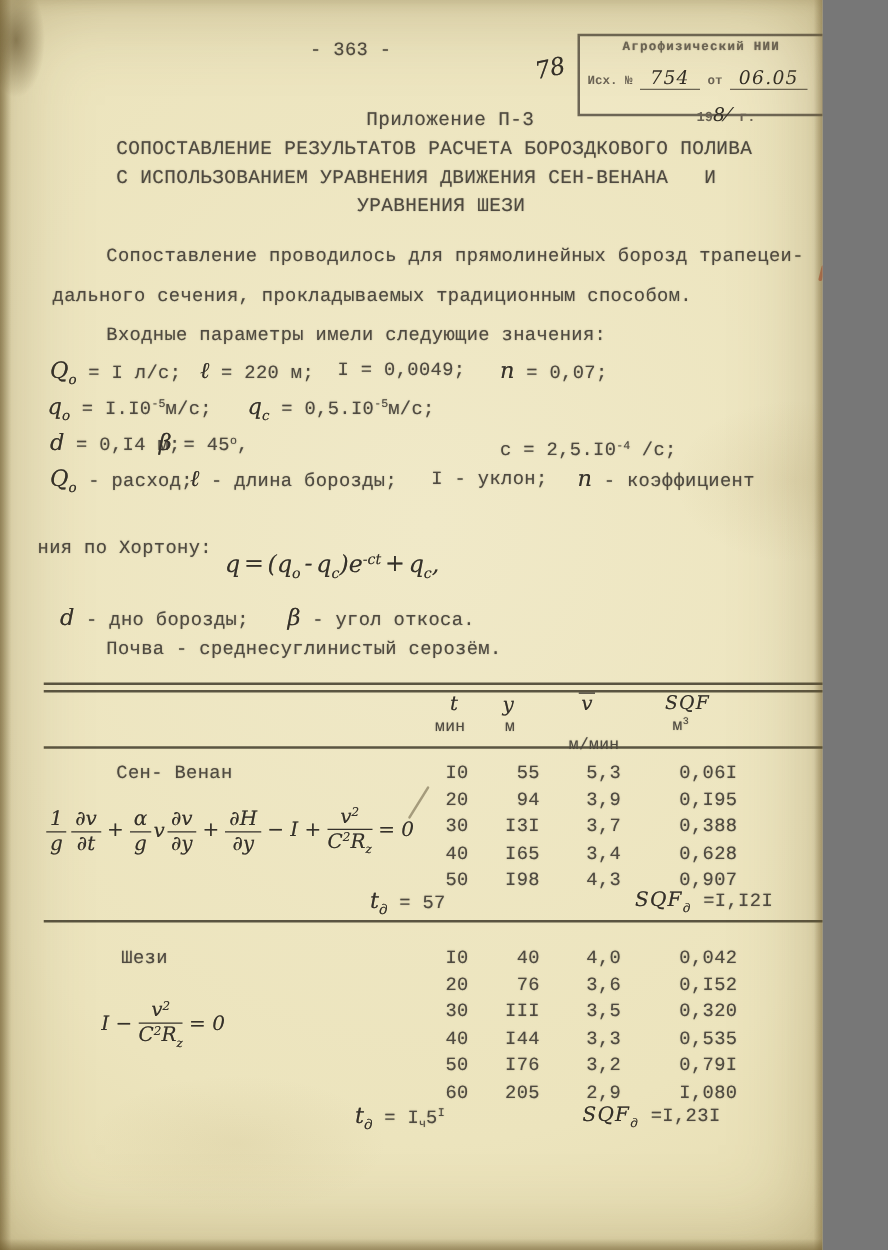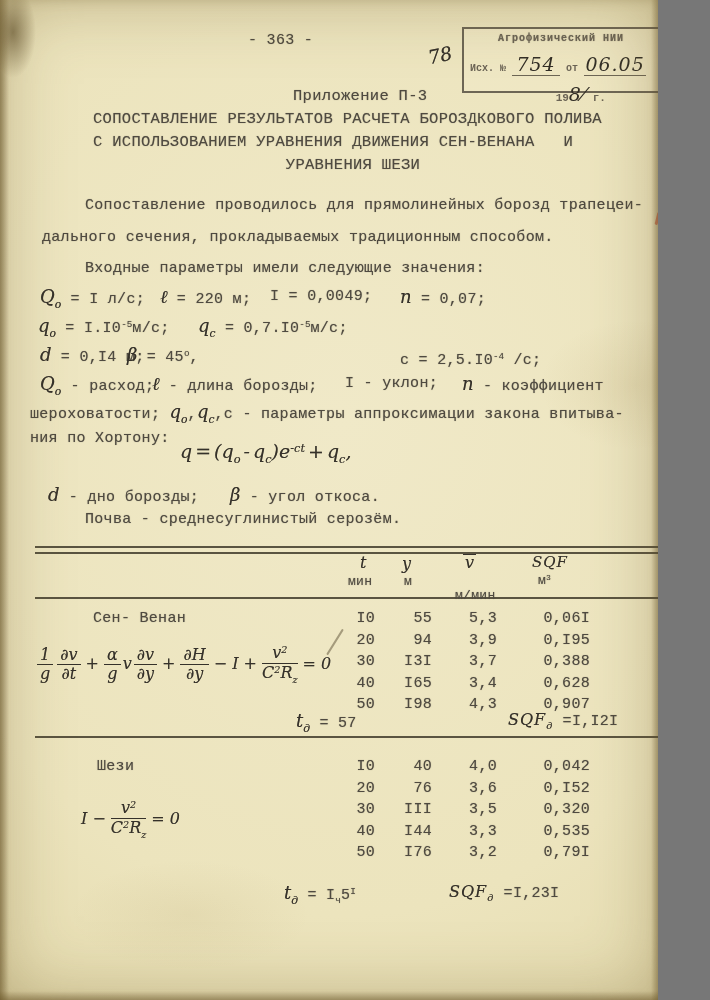--- a/index.html
+++ b/index.html
@@ -60,21 +60,21 @@
   
   .stamp{position:absolute;left:462px;top:27px;width:194px;height:62px;
     border:2.5px solid rgba(86,79,66,0.85);color:#6b6455;background:rgba(255,250,230,0.12);}
   .stamp .org{position:absolute;left:0;top:4px;width:100%;text-align:center;
     font-size:10px;font-weight:bold;letter-spacing:1px;white-space:pre;
     text-shadow:0 0 1px rgba(107,100,85,0.8);}
   .stamp .row2{position:absolute;left:6px;top:24px;font-size:10px;font-weight:bold;white-space:nowrap;}
   .stamp .blank{display:inline-block;border-bottom:1.6px solid rgba(86,79,66,0.85);
     text-align:center;position:relative;top:0;}
   .stamp .hw-entry{font-family:"DejaVu Serif",serif;font-style:italic;font-weight:normal;
-    color:#322e26;font-size:19px;letter-spacing:1px;}
+    color:#322e26;font-size:15px;letter-spacing:1px;}
   .stamp .row3{position:absolute;left:0;top:42px;width:100%;text-align:center;
     font-size:11px;font-weight:bold;white-space:pre;}
   .margin-mark{position:absolute;left:428px;top:44px;font-size:19px;transform:rotate(-12deg);}
 
   
   .rule{position:absolute;background:#46402f;opacity:0.88;}
   .trows{position:absolute;left:335px;}
   .trow{display:flex;height:21.5px;}
   .tc{text-align:right;white-space:pre;font-size:15px;letter-spacing:0.3px;
       text-shadow:0 0 1px rgba(79,74,64,0.55);}
@@ -118,32 +118,31 @@
   <div class="tw title" style="left:93px;top:156px;width:520px;text-align:center;">УРАВНЕНИЯ ШЕЗИ</div>
   <div class="tw" style="left:42px;top:229px;">дального сечения, прокладываемых традиционным способом.</div>
   <div class="tw" style="left:85px;top:260px;">Входные параметры имели следующие значения:</div>
 
   <div class="tw" style="left:40px;top:288px;"><span class="hw hw-inline"><span>Q</span><sub class="hws">o</sub></span> <span>= I л/с;</span></div>
   <div class="tw" style="left:160px;top:288px;"><span class="hw hw-inline">ℓ</span> <span>= 220 м;</span></div>
   <div class="tw" style="left:270px;top:288px;">I = 0,0049;</div>
   <div class="tw" style="left:400px;top:288px;"><span class="hw hw-inline">n</span> <span>= 0,07;</span></div>
 
   <div class="tw" style="left:38px;top:317px;"><span class="hw hw-inline"><span>q</span><sub class="hws">o</sub></span> <span>= I.I0</span><sup class="tws">-5</sup><span>м/с;</span></div>
-  <div class="tw" style="left:198px;top:317px;"><span class="hw hw-inline"><span>q</span><sub class="hws">c</sub></span> <span>= 0,7.I0</span><sup class="tws">-5</sup><span>м/с;</span></div>
+  <div class="tw" style="left:198px;top:317px;"><span class="hw hw-inline"><span>q</span><sub class="hws">c</sub></span> <span>= 0,5.I0</span><sup class="tws">-5</sup><span>м/с;</span></div>
   <div class="tw" style="left:400px;top:317px;margin-top:34px;"><span>с = 2,5.I0</span><sup class="tws">-4</sup><span> /с;</span></div>
 
   <div class="tw" style="left:40px;top:346px;"><span class="hw hw-inline">d</span> <span>= 0,I4 м;</span></div>
   <div class="tw" style="left:127px;top:346px;"><span class="hw hw-inline">β</span> <span>= 45</span><sup class="tws">o</sup><span>,</span></div>
 
   <div class="tw" style="left:40px;top:375px;"><span class="hw hw-inline"><span>Q</span><sub class="hws">o</sub></span> <span>- расход;</span></div>
   <div class="tw" style="left:152px;top:375px;"><span class="hw hw-inline">ℓ</span> <span>- длина борозды;</span></div>
   <div class="tw" style="left:345px;top:375px;">I - уклон;</div>
   <div class="tw" style="left:462px;top:375px;"><span class="hw hw-inline">n</span> <span>- коэффициент</span></div>
 
-  <div class="tw" style="left:30px;top:403px;"><span>шероховатости; </span><span class="hw hw-inline"><span>q</span><sub class="hws">o</sub></span><span>,</span><span class="hw hw-inline"><span>q</span><sub class="hws">c</sub></span><span>,с</span><span> - параметры аппроксимации закона впитыва-</span></div>
   <div class="tw" style="left:30px;top:430px;">ния по Хортону:</div>
 
   <div class="eq" style="left:180px;top:440px;font-size:19px;">
     <span>q</span><span class="op">=</span><span>(q</span><sub class="hws">o</sub><span class="op">-</span><span>q</span><sub class="hws">c</sub><span>)e</span><sup class="hws">-ct</sup><span class="op">+</span><span>q</span><sub class="hws">c</sub><span>,</span>
   </div>
 
   <div class="tw" style="left:48px;top:486px;"><span class="hw hw-inline">d</span> <span>- дно борозды;</span></div>
   <div class="tw" style="left:230px;top:486px;"><span class="hw hw-inline">β</span> <span>- угол откоса.</span></div>
   <div class="tw" style="left:85px;top:511px;text-align:right;">Почва - среднесуглинистый серозём.</div>
 
@@ -234,18 +233,24 @@
         <span class="tc c2">I44</span>
         <span class="tc c3">3,3</span>
         <span class="tc c4">0,535</span>
       </div>
     <div class="trow">
         <span class="tc c1">50</span>
         <span class="tc c2">I76</span>
         <span class="tc c3">3,2</span>
         <span class="tc c4">0,79I</span>
       </div>
+    <div class="trow">
+        <span class="tc c1">60</span>
+        <span class="tc c2">205</span>
+        <span class="tc c3">2,9</span>
+        <span class="tc c4">I,080</span>
+      </div>
   </div>
 
   <div class="tw" style="left:284px;top:884px;"><span class="hw hw-inline"><span>t</span><sub class="hws">д</sub></span> <span>= I</span><sub class="tws">ч</sub><span>5</span><sup class="tws">I</sup></div>
-  <div class="tw" style="left:449px;top:884px;"><span class="hw hw-inline" style="font-size:16px;letter-spacing:1px;"><span>SQF</span><sub class="hws">д</sub></span> <span>=I,23I</span></div>
+  <div class="tw" style="left:466px;top:884px;"><span class="hw hw-inline" style="font-size:16px;letter-spacing:1px;"><span>SQF</span><sub class="hws">д</sub></span> <span>=I,23I</span></div>
 
 </div>
 
 </body></html>

